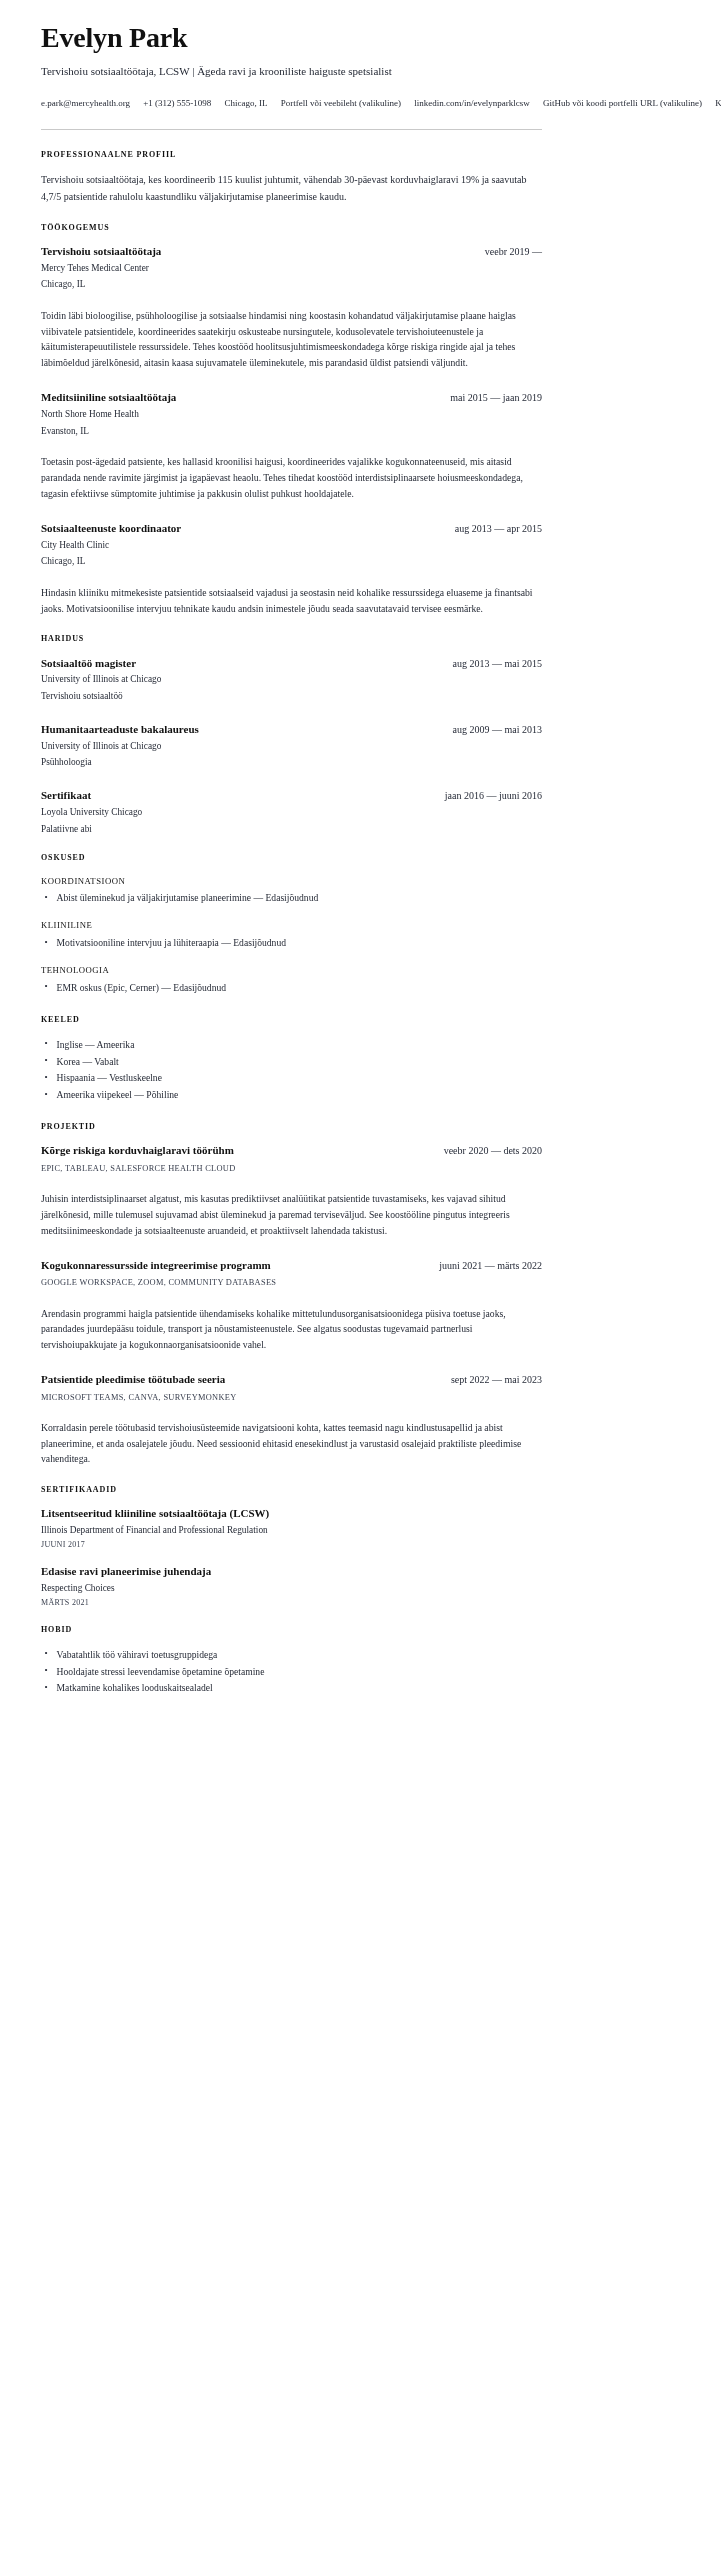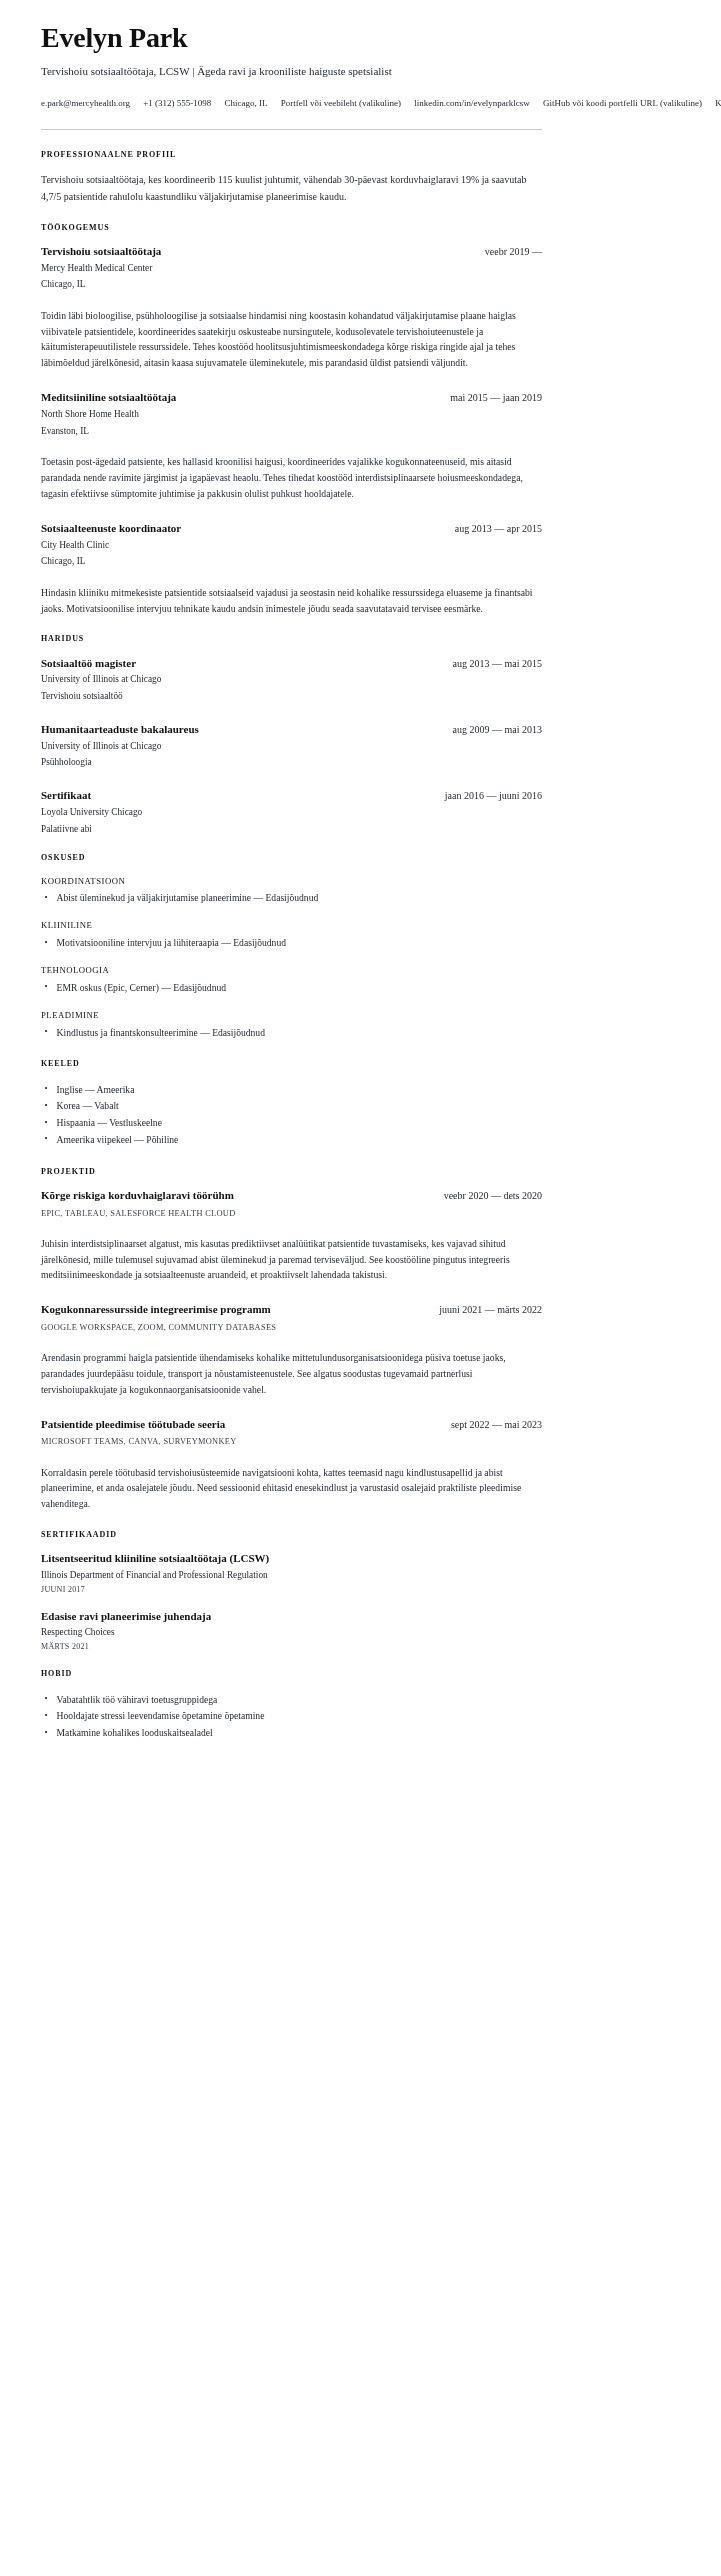--- a/index.html
+++ b/index.html
@@ -186,21 +186,21 @@
   </div>
 
   <div class="section">
     <div class="section-title">TÖÖKOGEMUS</div>
     <div id="experience-entries">
         <div class="entry">
           <div class="entry-head">
             <div class="entry-title">Tervishoiu sotsiaaltöötaja</div>
             <div class="entry-date">veebr 2019 —</div>
           </div>
-          <div class="entry-org">Mercy Health Medical Center</div>
+          <div class="entry-org">Mercy Tehes Medical Center</div>
           <div class="entry-sub">Chicago, IL</div>
           <p class="entry-desc">Toidin läbi bioloogilise, psühholoogilise ja sotsiaalse hindamisi ning koostasin kohandatud väljakirjutamise plaane haiglas viibivatele patsientidele, koordineerides saatekirju oskusteabe nursingutele, kodusolevatele tervishoiuteenustele ja käitumisterapeuutilistele ressurssidele. Tehes koostööd hoolitsusjuhtimismeeskondadega kõrge riskiga ringide ajal ja tehes läbimõeldud järelkõnesid, aitasin kaasa sujuvamatele üleminekutele, mis parandasid üldist patsiendi väljundit.</p>
         </div>
         <div class="entry">
           <div class="entry-head">
             <div class="entry-title">Meditsiiniline sotsiaaltöötaja</div>
             <div class="entry-date">mai 2015 — jaan 2019</div>
           </div>
           <div class="entry-org">North Shore Home Health</div>
           <div class="entry-sub">Evanston, IL</div>
@@ -262,26 +262,20 @@
           <ul class="bullets">
             <li>Motivatsiooniline intervjuu ja lühiteraapia — Edasijõudnud</li>
           </ul>
         </div>
         <div class="skill-group">
           <div class="skill-group-title">TEHNOLOOGIA</div>
           <ul class="bullets">
             <li>EMR oskus (Epic, Cerner) — Edasijõudnud</li>
           </ul>
         </div>
-        <div class="skill-group">
-          <div class="skill-group-title">PLEADIMINE</div>
-          <ul class="bullets">
-            <li>Kindlustus ja finantskonsulteerimine — Edasijõudnud</li>
-          </ul>
-        </div>
       </div>
   </div>
 
   <div class="section">
     <div class="section-title">KEELED</div>
     <ul class="bullets" id="languages-list">
         <li>Inglise — Ameerika</li>
         <li>Korea — Vabalt</li>
         <li>Hispaania — Vestluskeelne</li>
         <li>Ameerika viipekeel — Põhiline</li>

